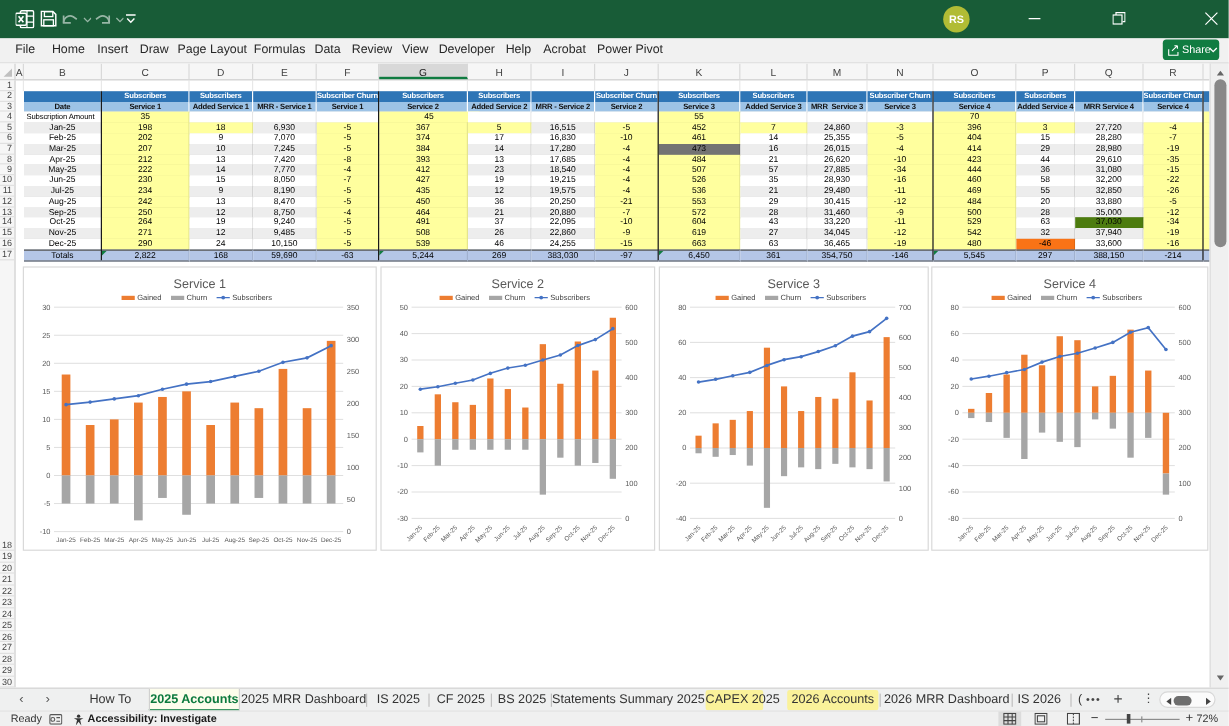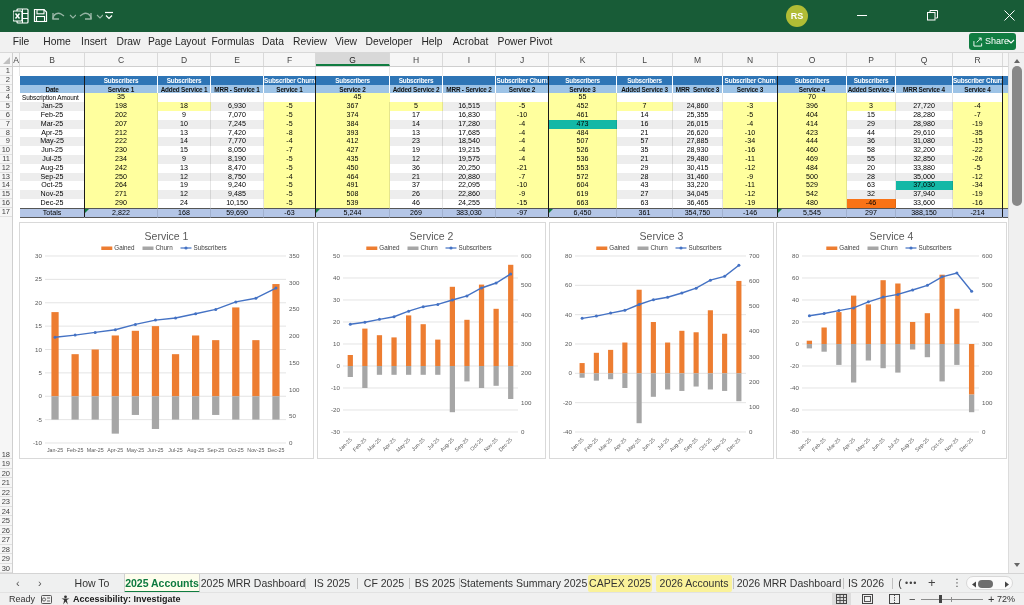--- a/index.html
+++ b/index.html
@@ -242,21 +242,21 @@
         <div class="cell" style="left: 1003px; top: 58px; width: 6px; height: 9.8px; line-height: 9.3px; background: rgb(255, 255, 158);"></div>
         <div class="cell" style="left: 20px; top: 66.8px; width: 65px; height: 9.8px; line-height: 9.3px; background: rgb(237, 237, 237);">Mar-25</div>
         <div class="cell" style="left: 85px; top: 66.8px; width: 73px; height: 9.8px; line-height: 9.3px; background: rgb(255, 255, 158);">207</div>
         <div class="cell" style="left: 158px; top: 66.8px; width: 53px; height: 9.8px; line-height: 9.3px; background: rgb(237, 237, 237);">10</div>
         <div class="cell" style="left: 211px; top: 66.8px; width: 53px; height: 9.8px; line-height: 9.3px; background: rgb(237, 237, 237);">7,245</div>
         <div class="cell" style="left: 264px; top: 66.8px; width: 52px; height: 9.8px; line-height: 9.3px; background: rgb(255, 255, 158);">-5</div>
         <div class="cell" style="left: 316px; top: 66.8px; width: 74px; height: 9.8px; line-height: 9.3px; background: rgb(255, 255, 158);">384</div>
         <div class="cell" style="left: 390px; top: 66.8px; width: 53px; height: 9.8px; line-height: 9.3px; background: rgb(237, 237, 237);">14</div>
         <div class="cell" style="left: 443px; top: 66.8px; width: 53px; height: 9.8px; line-height: 9.3px; background: rgb(237, 237, 237);">17,280</div>
         <div class="cell" style="left: 496px; top: 66.8px; width: 53px; height: 9.8px; line-height: 9.3px; background: rgb(255, 255, 158);">-4</div>
-        <div class="cell" style="left: 549px; top: 66.8px; width: 68px; height: 9.8px; line-height: 9.3px; background: #14b8a6;">473</div>
+        <div class="cell" style="left: 549px; top: 66.8px; width: 68px; height: 9.8px; line-height: 9.3px; background: #737373;">473</div>
         <div class="cell" style="left: 617px; top: 66.8px; width: 56px; height: 9.8px; line-height: 9.3px; background: rgb(237, 237, 237);">16</div>
         <div class="cell" style="left: 673px; top: 66.8px; width: 50px; height: 9.8px; line-height: 9.3px; background: rgb(237, 237, 237);">26,015</div>
         <div class="cell" style="left: 723px; top: 66.8px; width: 55px; height: 9.8px; line-height: 9.3px; background: rgb(255, 255, 158);">-4</div>
         <div class="cell" style="left: 778px; top: 66.8px; width: 69px; height: 9.8px; line-height: 9.3px; background: rgb(255, 255, 158);">414</div>
         <div class="cell" style="left: 847px; top: 66.8px; width: 49px; height: 9.8px; line-height: 9.3px; background: rgb(237, 237, 237);">29</div>
         <div class="cell" style="left: 896px; top: 66.8px; width: 57px; height: 9.8px; line-height: 9.3px; background: rgb(237, 237, 237);">28,980</div>
         <div class="cell" style="left: 953px; top: 66.8px; width: 50px; height: 9.8px; line-height: 9.3px; background: rgb(255, 255, 158);">-19</div>
         <div class="cell" style="left: 1003px; top: 66.8px; width: 6px; height: 9.8px; line-height: 9.3px; background: rgb(255, 255, 158);"></div>
         <div class="cell" style="left: 20px; top: 75.6px; width: 65px; height: 9.8px; line-height: 9.3px; background: rgb(255, 255, 255);">Apr-25</div>
         <div class="cell" style="left: 85px; top: 75.6px; width: 73px; height: 9.8px; line-height: 9.3px; background: rgb(255, 255, 158);">212</div>
@@ -374,21 +374,21 @@
         <div class="cell" style="left: 316px; top: 128.4px; width: 74px; height: 9.8px; line-height: 9.3px; background: rgb(255, 255, 158);">491</div>
         <div class="cell" style="left: 390px; top: 128.4px; width: 53px; height: 9.8px; line-height: 9.3px; background: rgb(255, 255, 255);">37</div>
         <div class="cell" style="left: 443px; top: 128.4px; width: 53px; height: 9.8px; line-height: 9.3px; background: rgb(255, 255, 255);">22,095</div>
         <div class="cell" style="left: 496px; top: 128.4px; width: 53px; height: 9.8px; line-height: 9.3px; background: rgb(255, 255, 158);">-10</div>
         <div class="cell" style="left: 549px; top: 128.4px; width: 68px; height: 9.8px; line-height: 9.3px; background: rgb(255, 255, 158);">604</div>
         <div class="cell" style="left: 617px; top: 128.4px; width: 56px; height: 9.8px; line-height: 9.3px; background: rgb(255, 255, 255);">43</div>
         <div class="cell" style="left: 673px; top: 128.4px; width: 50px; height: 9.8px; line-height: 9.3px; background: rgb(255, 255, 255);">33,220</div>
         <div class="cell" style="left: 723px; top: 128.4px; width: 55px; height: 9.8px; line-height: 9.3px; background: rgb(255, 255, 158);">-11</div>
         <div class="cell" style="left: 778px; top: 128.4px; width: 69px; height: 9.8px; line-height: 9.3px; background: rgb(255, 255, 158);">529</div>
         <div class="cell" style="left: 847px; top: 128.4px; width: 49px; height: 9.8px; line-height: 9.3px; background: rgb(255, 255, 255);">63</div>
-        <div class="cell" style="left: 896px; top: 128.4px; width: 57px; height: 9.8px; line-height: 9.3px; background: #14b8a6;">37,030</div>
+        <div class="cell" style="left: 896px; top: 128.4px; width: 57px; height: 9.8px; line-height: 9.3px; background: #4d7c0f;">37,030</div>
         <div class="cell" style="left: 953px; top: 128.4px; width: 50px; height: 9.8px; line-height: 9.3px; background: rgb(255, 255, 158);">-34</div>
         <div class="cell" style="left: 1003px; top: 128.4px; width: 6px; height: 9.8px; line-height: 9.3px; background: rgb(255, 255, 158);"></div>
         <div class="cell" style="left: 20px; top: 137.2px; width: 65px; height: 9.8px; line-height: 9.3px; background: rgb(237, 237, 237);">Nov-25</div>
         <div class="cell" style="left: 85px; top: 137.2px; width: 73px; height: 9.8px; line-height: 9.3px; background: rgb(255, 255, 158);">271</div>
         <div class="cell" style="left: 158px; top: 137.2px; width: 53px; height: 9.8px; line-height: 9.3px; background: rgb(237, 237, 237);">12</div>
         <div class="cell" style="left: 211px; top: 137.2px; width: 53px; height: 9.8px; line-height: 9.3px; background: rgb(237, 237, 237);">9,485</div>
         <div class="cell" style="left: 264px; top: 137.2px; width: 52px; height: 9.8px; line-height: 9.3px; background: rgb(255, 255, 158);">-5</div>
         <div class="cell" style="left: 316px; top: 137.2px; width: 74px; height: 9.8px; line-height: 9.3px; background: rgb(255, 255, 158);">508</div>
         <div class="cell" style="left: 390px; top: 137.2px; width: 53px; height: 9.8px; line-height: 9.3px; background: rgb(237, 237, 237);">26</div>
         <div class="cell" style="left: 443px; top: 137.2px; width: 53px; height: 9.8px; line-height: 9.3px; background: rgb(237, 237, 237);">22,860</div>
@@ -897,21 +897,21 @@
         <div class="stab active" style="left: 124px; width: 76px;">2025 Accounts</div>
         <div class="stab" style="left: 200px; width: 106px;">2025 MRR Dashboard</div>
         <div class="stab" style="left: 306px; width: 52px;">IS 2025</div>
         <div class="tsep" style="left: 305px;"></div>
         <div class="stab" style="left: 358px; width: 52px;">CF 2025</div>
         <div class="tsep" style="left: 357px;"></div>
         <div class="stab" style="left: 410px; width: 50px;">BS 2025</div>
         <div class="tsep" style="left: 409px;"></div>
         <div class="stab" style="left: 460px; width: 126px;">Statements Summary 2025</div>
         <div class="tsep" style="left: 459px;"></div>
-        <div class="stab yellow" style="left: 588px; width: 64px;">CAPEX 2025</div>
+        <div class="stab yellow" style="left: 588px; width: 48px;">CAPEX 2025</div>
         <div class="stab yellow" style="left: 656px; width: 76px;">2026 Accounts</div>
         <div class="stab" style="left: 734px; width: 110px;">2026 MRR Dashboard</div>
         <div class="tsep" style="left: 733px;"></div>
         <div class="stab" style="left: 844px; width: 44px;">IS 2026</div>
         <div class="tsep" style="left: 843px;"></div>
         <div class="stab" style="left: 893px; width: 14px;">(</div>
         <div class="tsep" style="left: 892px;"></div>
       </div>
   <div class="abs" style="left:905px;top:0;height:19px;line-height:19px;color:#444;font-size:9px;letter-spacing:1px">•••</div>
   <div class="abs" style="left:928px;top:0;height:19px;line-height:18px;color:#444;font-size:13px">+</div>

